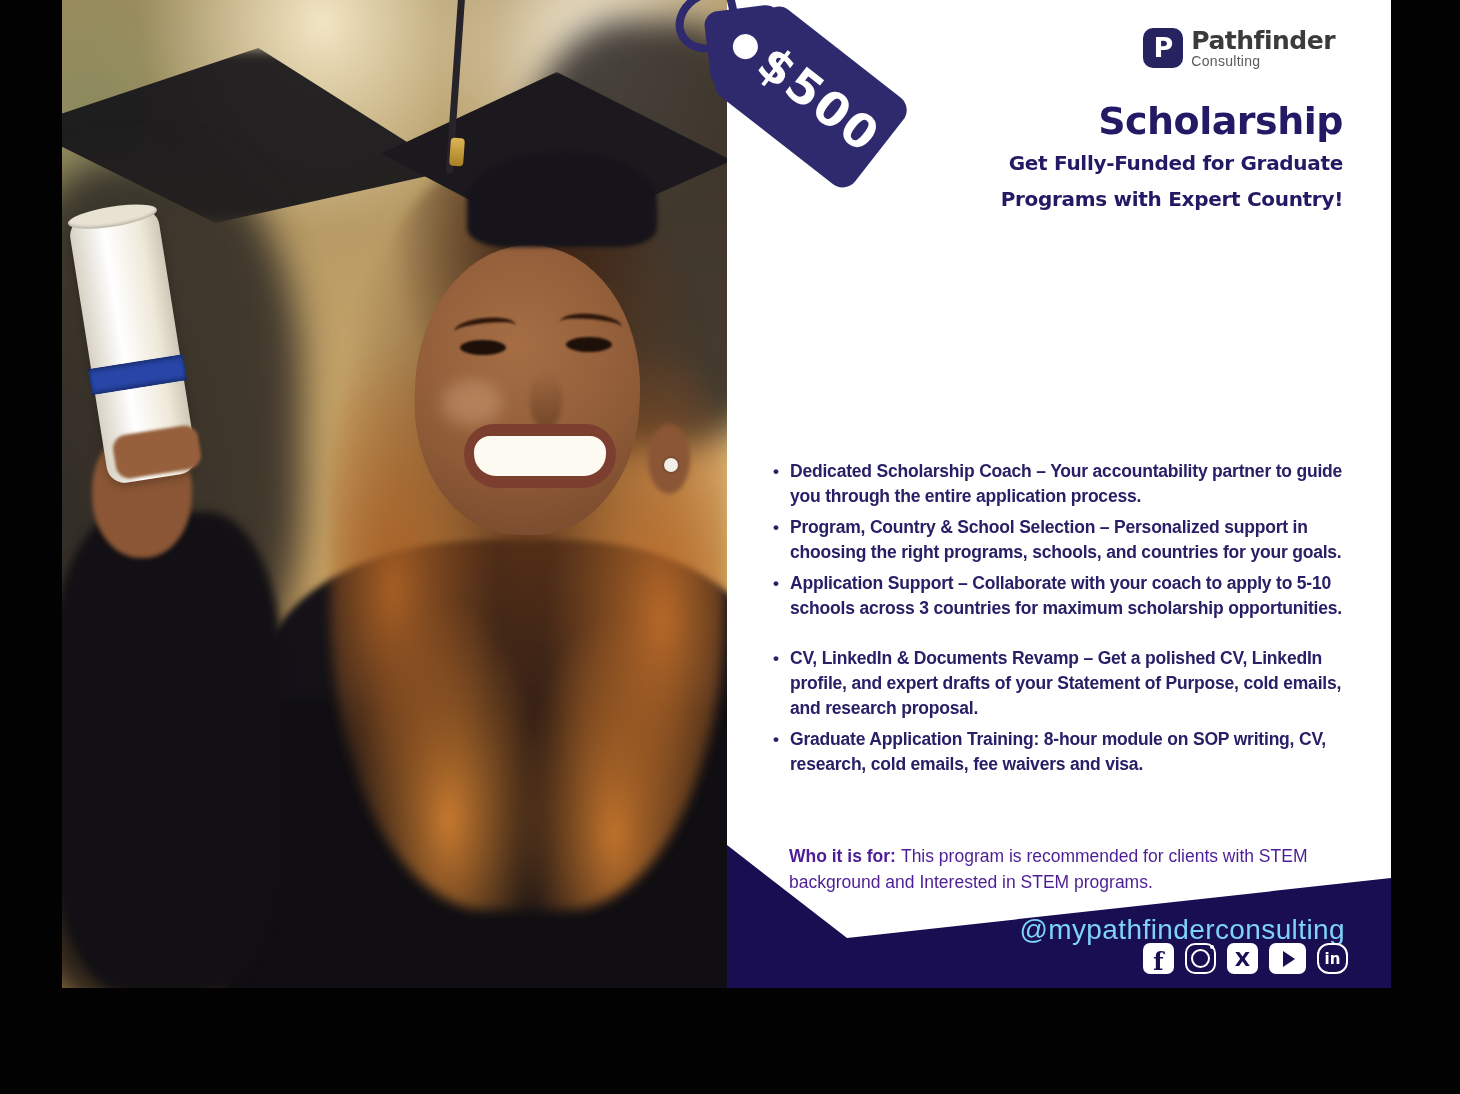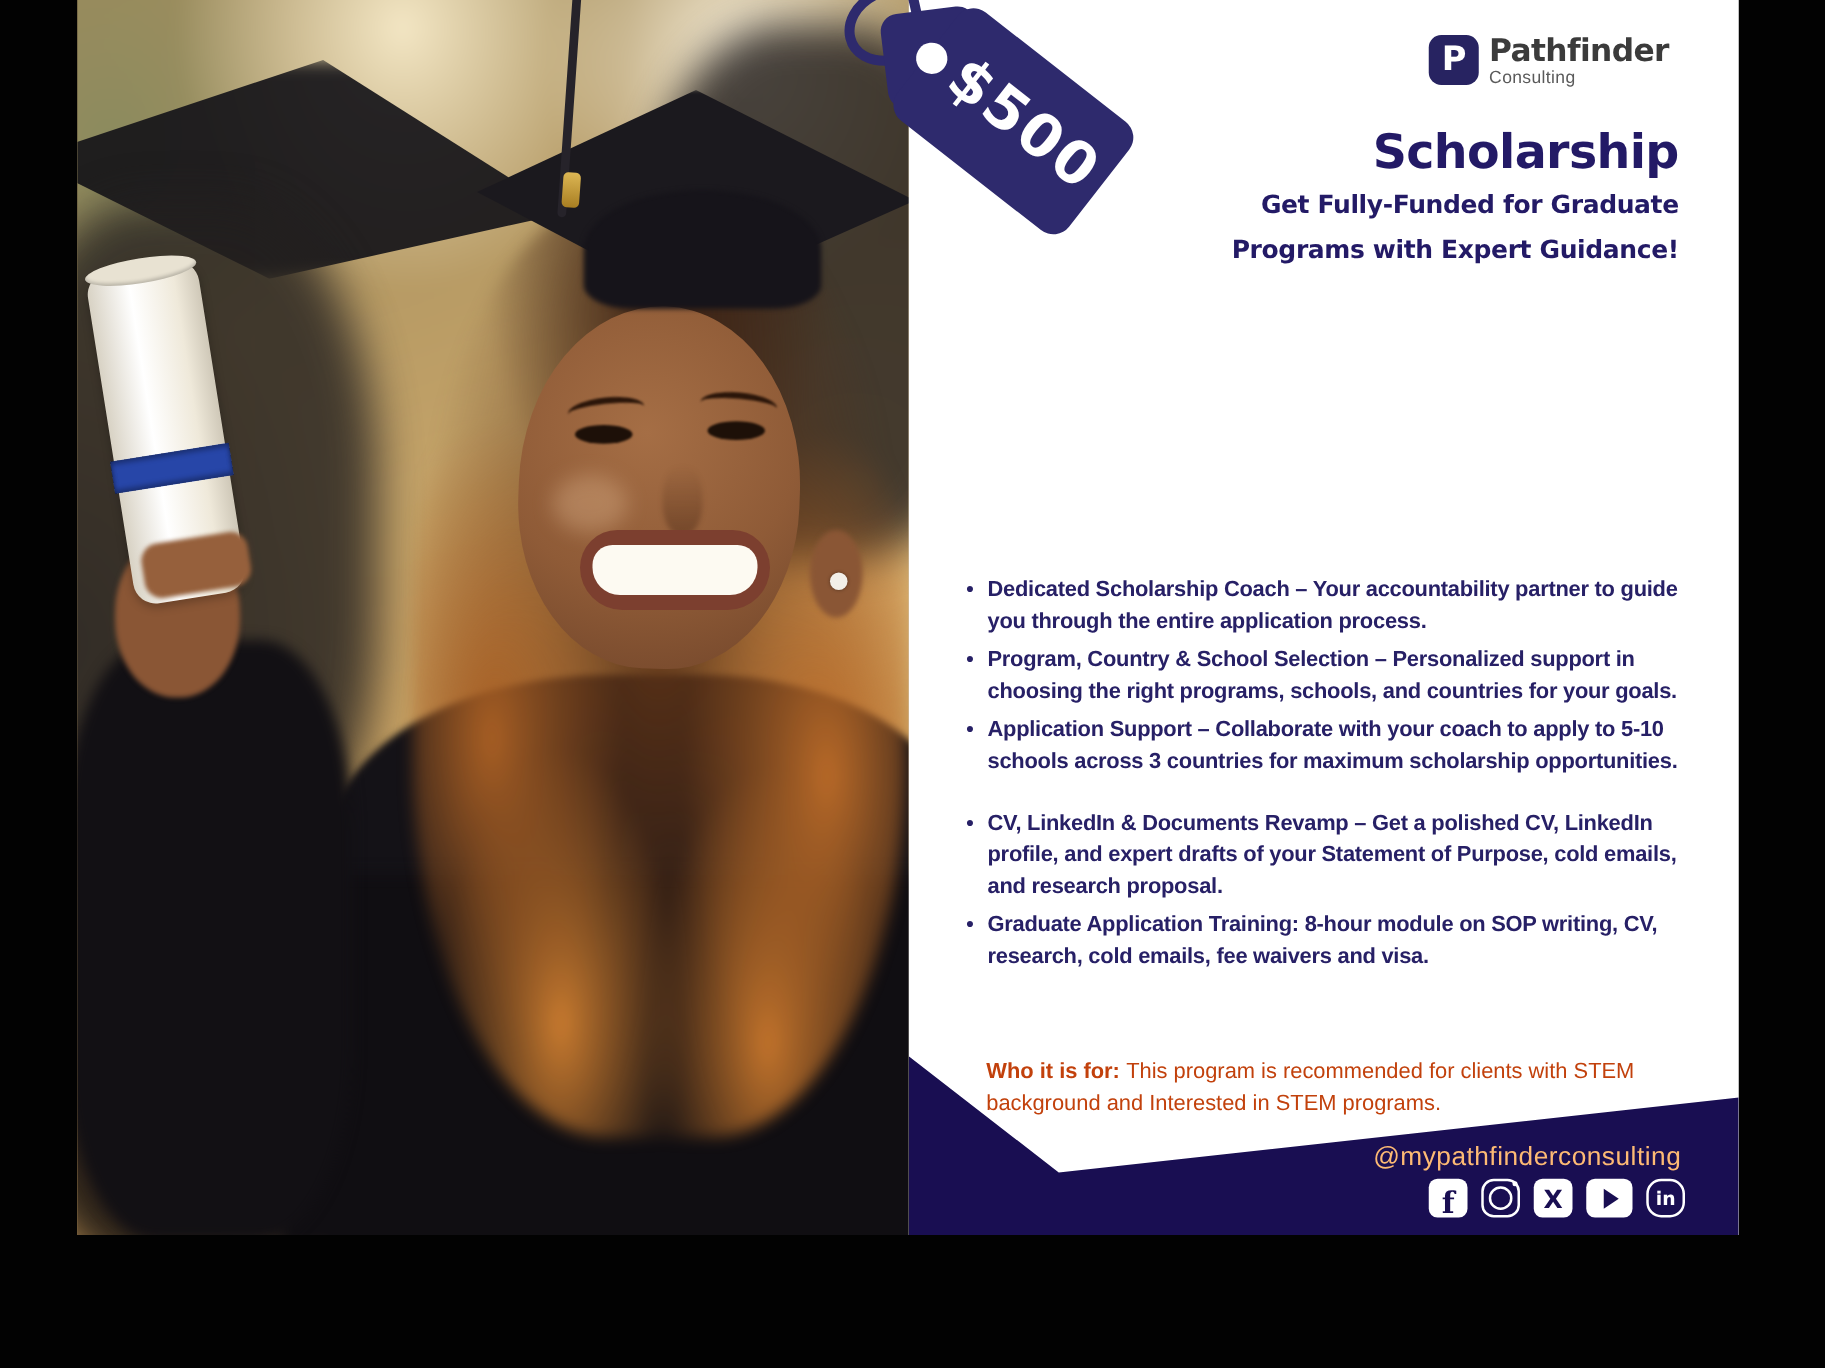--- a/index.html
+++ b/index.html
@@ -104,26 +104,26 @@
 
   .badge{position:absolute;top:406px;left:43px;background:#1e1657;color:#fff;border-radius:24px;
     padding:11px 19px;font-family:"DejaVu Sans",sans-serif;font-weight:bold;font-size:17px;letter-spacing:.3px;}
 
   .bullets{position:absolute;top:459px;left:46px;width:575px;color:#272066;}
   .bullet{display:flex;margin:0 0 6px 0;}
   .bullet.gap{margin-top:25px;}
   .dot{width:17px;flex:0 0 17px;font-size:17px;font-weight:bold;line-height:25px;}
   .btext{font-weight:bold;font-size:17.5px;line-height:25px;letter-spacing:-.2px;}
 
-  .who-for{position:absolute;top:843px;left:62px;width:530px;color:#c2410c;font-size:17.5px;line-height:26px;}
+  .who-for{position:absolute;top:843px;left:62px;width:530px;color:#4c1d95;font-size:17.5px;line-height:26px;}
   .who-lead{font-weight:bold;margin-right:5px;}
 
   .footer-band{position:absolute;left:0;top:840px;width:664px;height:148px;background:#190e52;
     clip-path:polygon(0 5px,120px 98px,100% 38px,100% 100%,0 100%);}
-  .handle{position:absolute;top:74px;right:46px;color:#fdba74;font-size:21px;letter-spacing:.4px;}
+  .handle{position:absolute;top:74px;right:46px;color:#7dd3fc;font-size:28px;letter-spacing:.4px;}
   .socials{position:absolute;top:103px;right:43px;display:flex;gap:11px;}
   .sico{width:31px;height:31px;box-sizing:border-box;display:flex;align-items:center;justify-content:center;}
   .sico.solid{background:#fff;border-radius:7px;color:#190e52;}
   .sico.outline{border:2.5px solid #fff;border-radius:12px;color:#fff;}
   .fb-glyph{font-family:"DejaVu Serif",serif;font-weight:bold;font-size:24px;margin-top:6px;}
   .x-glyph{font-family:"DejaVu Sans",sans-serif;font-weight:bold;font-size:20px;}
   .in-glyph{font-family:"DejaVu Sans",sans-serif;font-weight:bold;font-size:15px;}
   .yt-tri{width:0;height:0;border-left:12px solid #190e52;border-top:8px solid transparent;
     border-bottom:8px solid transparent;margin-left:3px;}
   .ig-cam{width:15px;height:15px;border:2.5px solid #fff;border-radius:50%;position:relative;}
@@ -185,21 +185,21 @@
       <div class="logo-mark">P</div>
       <div class="logo-text">
         <span class="logo-name">Pathfinder</span>
         <span class="logo-sub">Consulting</span>
       </div>
     </div>
 
     <div class="titles">
       <div class="title-line">Scholarship</div>
       <div class="subtitle-line">Get Fully-Funded for Graduate</div>
-      <div class="subtitle-line">Programs with Expert Guidance!</div>
+      <div class="subtitle-line">Programs with Expert Country!</div>
     </div>
 
 
 
     <div class="bullets">
       <div class="bullet">
         <span class="dot">•</span>
         <span class="btext">Dedicated Scholarship Coach – Your accountability partner to guide you through the entire application process.</span>
       </div>
       <div class="bullet">

